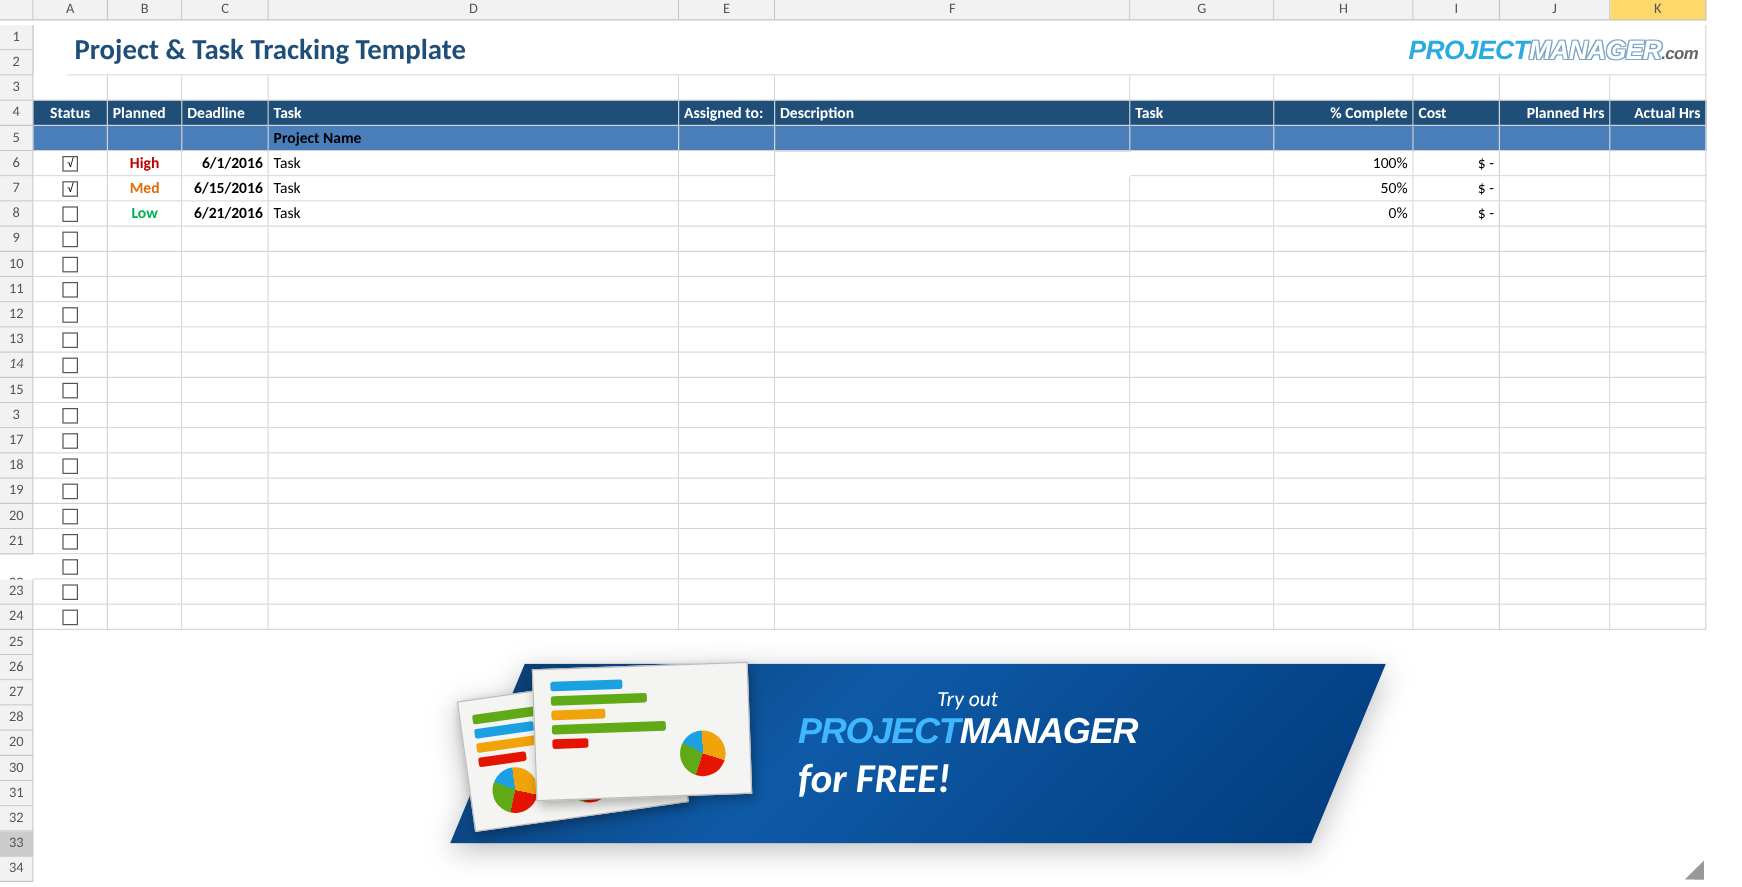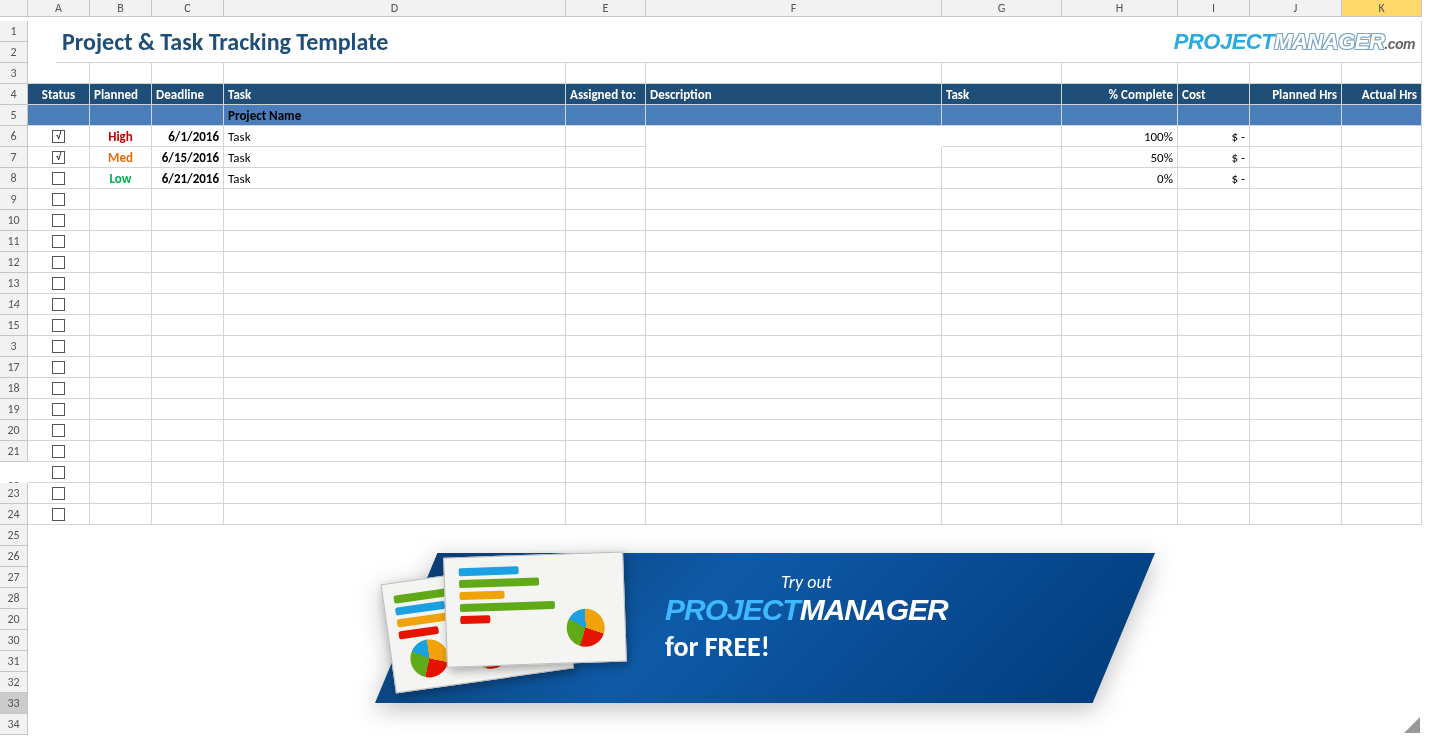--- a/index.html
+++ b/index.html
@@ -139,21 +139,21 @@
     position: absolute;
     left: 290px;
     top: 18px;
     color: #fff;
   }
   .banner-try { font-style: italic; font-size: 18px; text-align: center; }
   .banner-pm { font-family: Arial,sans-serif; font-size: 30px; font-weight: 900; font-style: italic; letter-spacing: -1px; }
   .banner-pm .bp { color: #3fb8ff; }
   .banner-pm .bm { color: #fff; }
   .banner-free-row { display: flex; align-items: center; gap: 14px; margin-top: 2px;}
-  .banner-free { font-size: 28px; font-weight: 900; }
+  .banner-free { font-size: 34px; font-weight: 900; font-style: italic; }
   .banner-btn {
     background: #7fba00;
     color: #fff;
     font-weight: 700;
     font-size: 13px;
     padding: 8px 14px;
     display: inline-flex;
     align-items: center;
     gap: 8px;
   }

